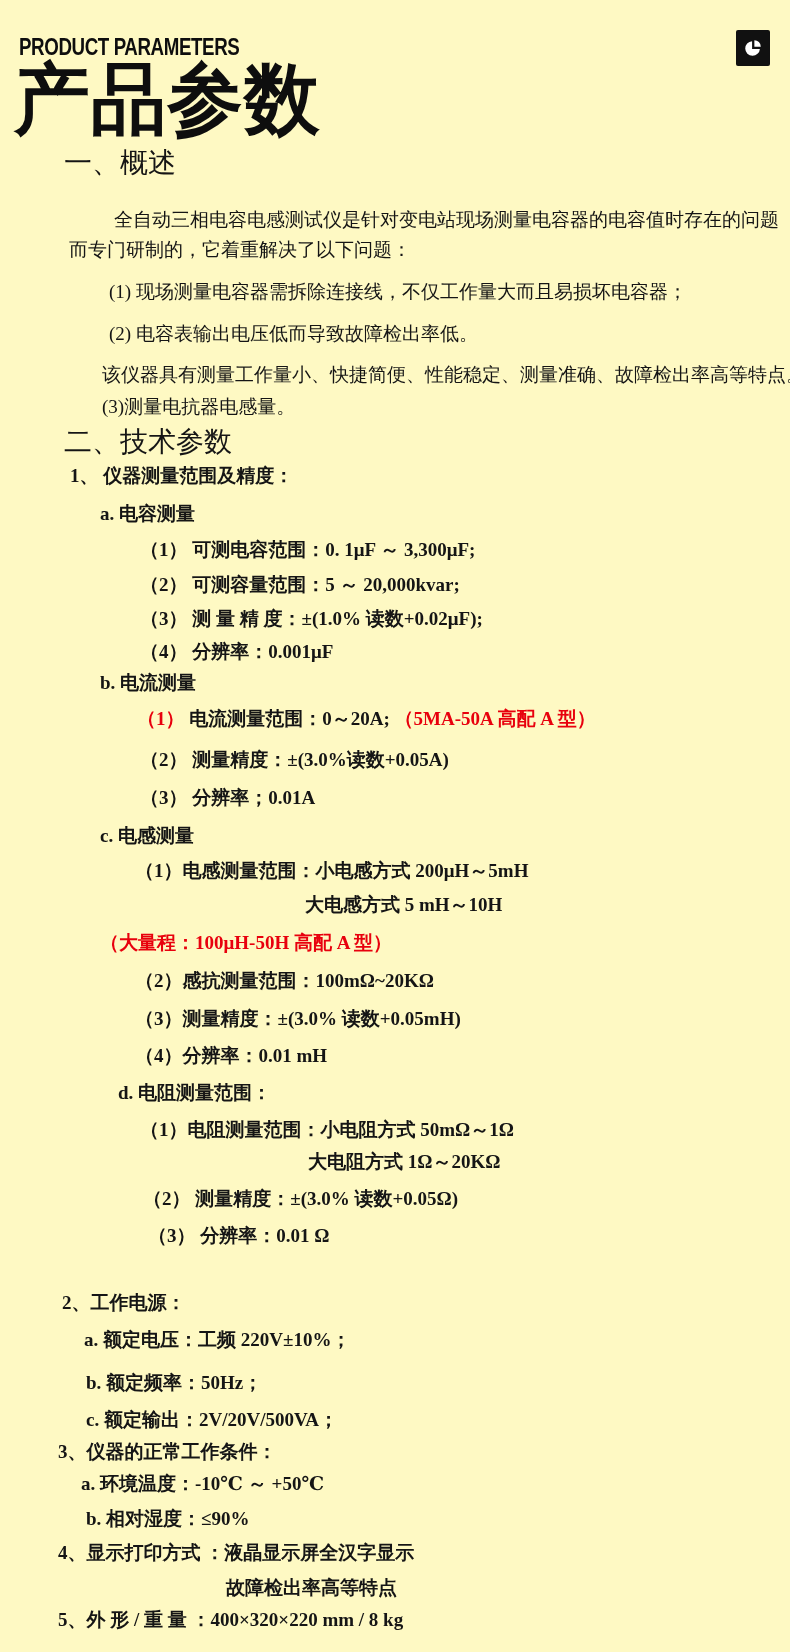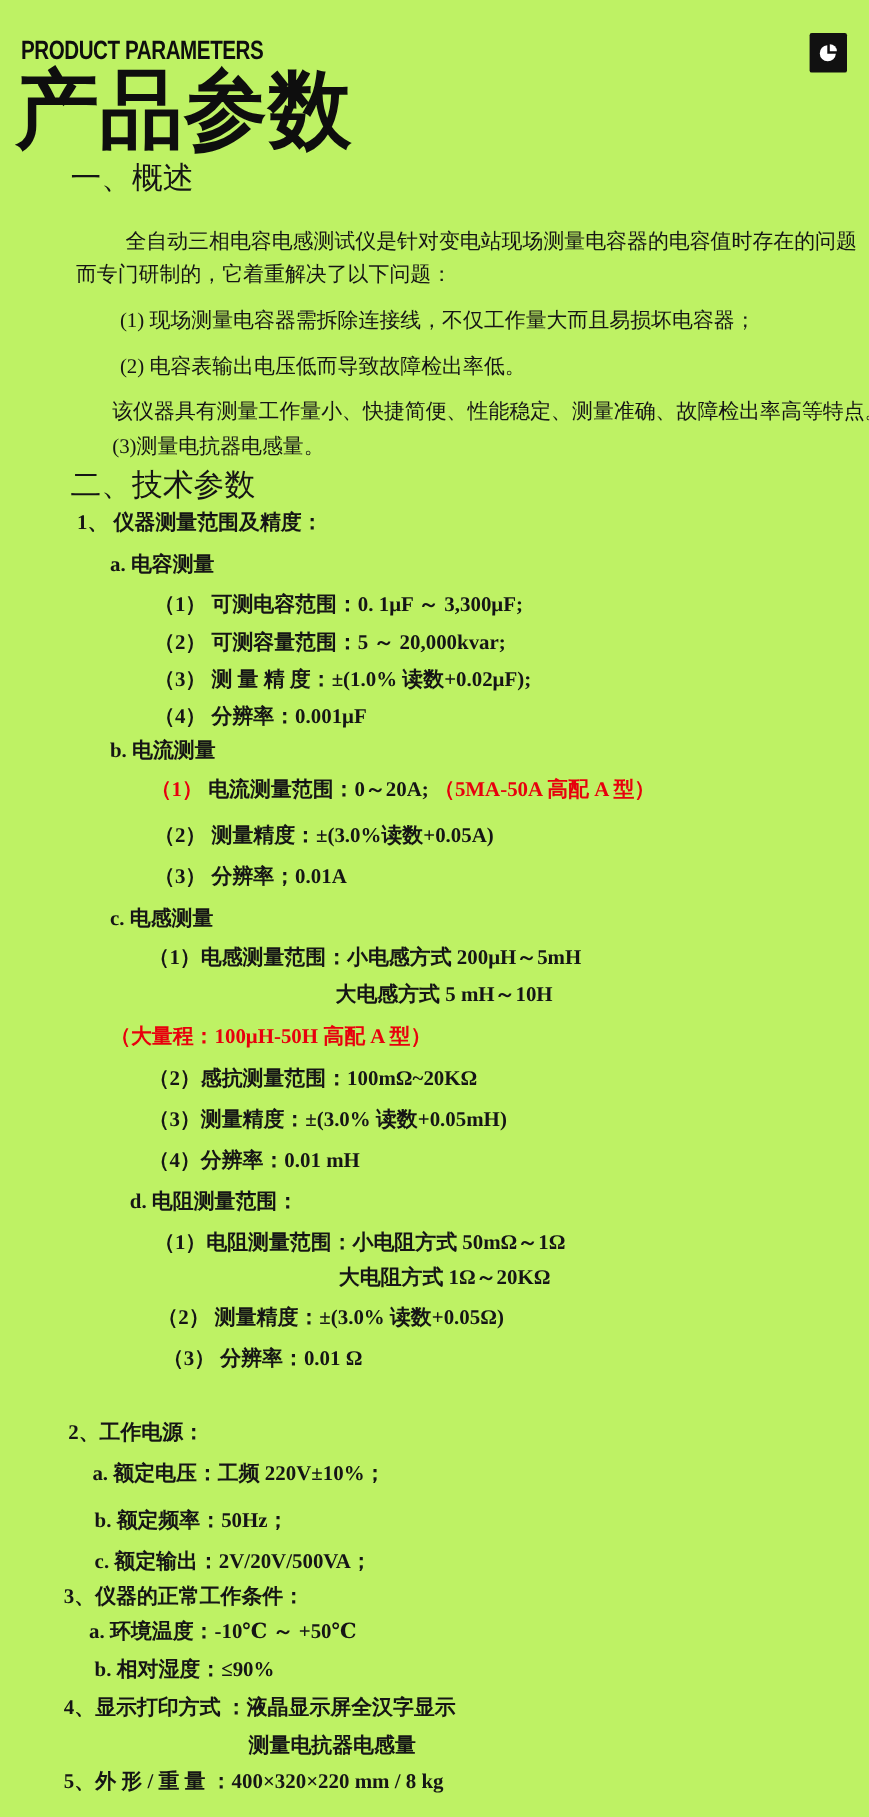--- a/index.html
+++ b/index.html
@@ -1,16 +1,16 @@
 <!DOCTYPE html>
 <html><head>
 <meta charset="utf-8">
 <style>
   html,body{margin:0;padding:0;background:#fff;}
-  #page{position:relative;width:790px;height:1652px;background:#bef264;overflow:hidden;
+  #page{position:relative;width:790px;height:1652px;background:#fef9c3;overflow:hidden;
         font-family:"Liberation Serif","DejaVu Serif",serif;color:#151515;}
   .ln{position:absolute;white-space:nowrap;font-weight:700;font-size:19px;line-height:1.25;color:#151515;}
   .light{font-weight:400;}
   .h1{font-size:28px;}
   .red{color:#e8000d;}
   .eyebrow{position:absolute;left:19px;top:33px;font-family:"Liberation Sans","DejaVu Sans",sans-serif;
            font-weight:800;font-size:24px;letter-spacing:-0.5px;transform:scaleX(0.78);transform-origin:left top;
            color:#0e0e0e;}
   .big-title{position:absolute;left:14px;top:48px;font-family:"Liberation Sans","DejaVu Sans",sans-serif;
              font-weight:900;font-size:78px;letter-spacing:1px;transform:scaleX(0.97);transform-origin:left top;
@@ -74,17 +74,17 @@
   <div class="ln" style="left:62px;top:1291px;">2、工作电源：</div>
   <div class="ln" style="left:84px;top:1328px;">a. 额定电压：工频 220V±10%；</div>
   <div class="ln" style="left:86px;top:1371px;">b. 额定频率：50Hz；</div>
   <div class="ln" style="left:86px;top:1408px;">c.  额定输出：2V/20V/500VA；</div>
 
   <div class="ln" style="left:58px;top:1440px;">3、仪器的正常工作条件：</div>
   <div class="ln" style="left:81px;top:1472px;">a. 环境温度：-10℃ ～ +50℃</div>
   <div class="ln" style="left:86px;top:1507px;">b. 相对湿度：≤90%</div>
 
   <div class="ln" style="left:58px;top:1541px;">4、显示打印方式 ：液晶显示屏全汉字显示</div>
-  <div class="ln" style="left:226px;top:1576px;">测量电抗器电感量</div>
+  <div class="ln" style="left:226px;top:1576px;">故障检出率高等特点</div>
 
   <div class="ln" style="left:58px;top:1608px;">5、外 形 / 重 量 ：400×320×220 mm / 8 kg</div>
 
 </div>
 
 </body></html>

